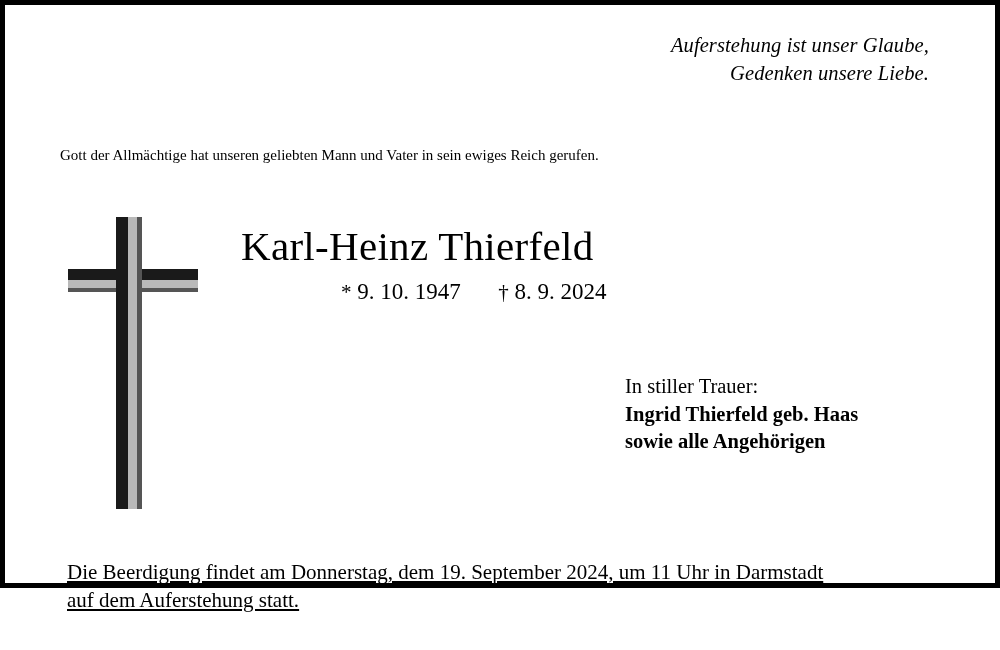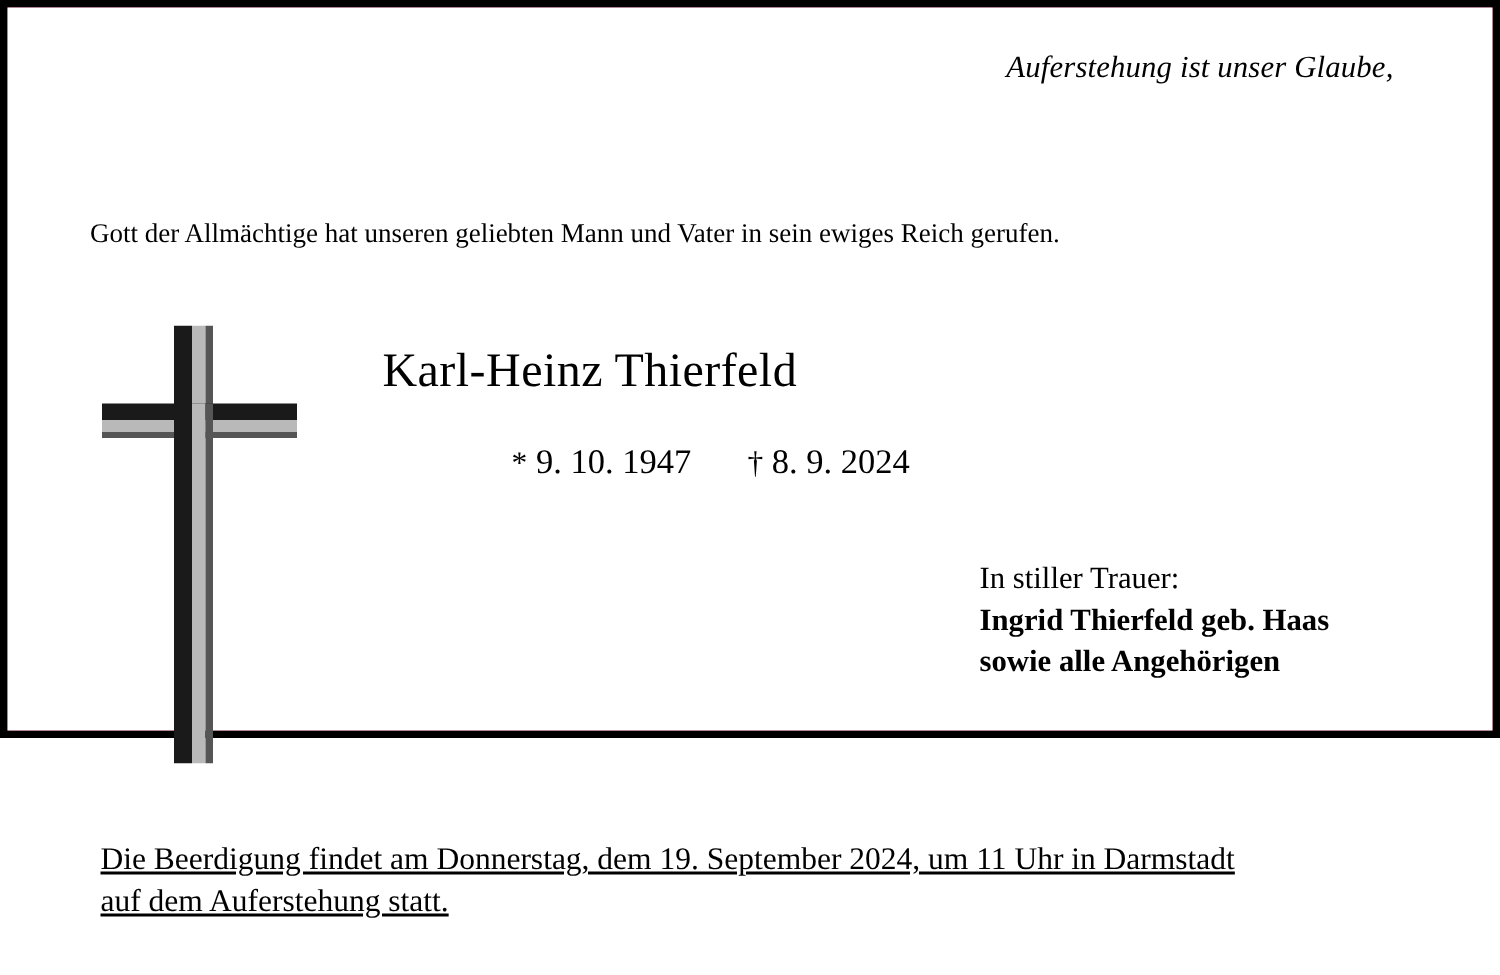--- a/index.html
+++ b/index.html
@@ -10,23 +10,23 @@
   body {
     width: 1000px;
     height: 650px;
     font-family: "Liberation Serif", serif;
     color: #000000;
     overflow: hidden;
   }
   .notice {
     position: relative;
     width: 1000px;
-    height: 492px;
+    height: 588px;
     box-sizing: border-box;
-    background: #be185d;
+    background: #e5e5e5;
     border: 5px solid #000000;
   }
   .inner {
     position: absolute;
     left: 0; top: 0; right: 0; bottom: 0;
     background: #ffffff;
   }
 
   
   .epigraph {
@@ -39,56 +39,55 @@
     line-height: 28px;
     letter-spacing: 0.1px;
   }
   .epigraph div { white-space: nowrap; }
 
   
   .intro {
     position: absolute;
     top: 136px;
     left: 55px;
-    font-size: 18px;
+    font-size: 15px;
     line-height: 28px;
     white-space: nowrap;
   }
 
   
   .name {
     position: absolute;
     top: 216px;
-    left: 250px;
-    font-size: 32px;
+    left: 236px;
+    font-size: 41px;
     line-height: 50px;
     letter-spacing: 0.3px;
     white-space: nowrap;
   }
 
   
   .dates {
     position: absolute;
-    top: 288px;
+    top: 272px;
     left: 336px;
     font-size: 23px;
     line-height: 30px;
     white-space: nowrap;
   }
   .dates .sym { font-size: 21px; }
   .dates .gap { display: inline-block; width: 26px; }
 
   
   .mourners {
     position: absolute;
     top: 368px;
     left: 620px;
     font-size: 20.5px;
     line-height: 27.5px;
-    margin-left: 28px;
   }
   .mourners .lead { font-weight: normal; }
   .mourners .bold { font-weight: bold; }
 
   
   .footer {
     position: absolute;
     top: 553px;
     left: 62px;
     font-size: 21px;
@@ -107,20 +106,21 @@
   .cross svg { display: block; }
 </style>
 </head>
 <body>
 
 <div class="notice">
   <div class="inner">
 
     <div class="epigraph">
       <div>Auferstehung ist unser Glaube,</div>
+      <div>Gedenken unsere Liebe.</div>
     </div>
 
     <div class="intro">Gott der Allmächtige hat unseren geliebten Mann und Vater in sein  ewiges Reich gerufen.</div>
 
     <div class="cross">
       <svg width="130" height="292" viewBox="0 0 130 292" xmlns="http://www.w3.org/2000/svg">
 
         <rect x="48" y="0" width="12" height="292" fill="#1a1a1a"></rect>
         <rect x="60" y="0" width="9" height="292" fill="#b9b9b9"></rect>
         <rect x="69" y="0" width="5" height="292" fill="#555555"></rect>

